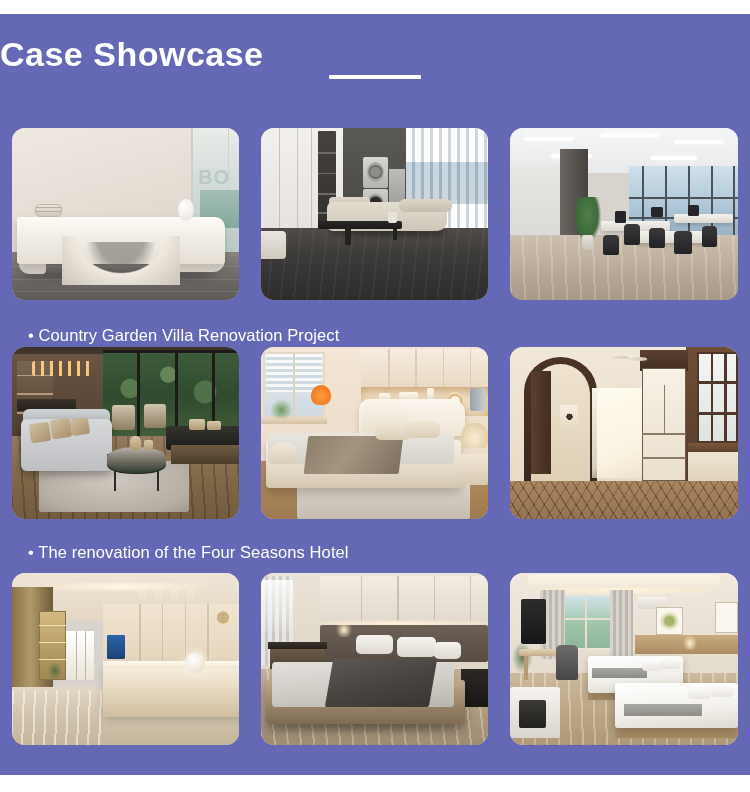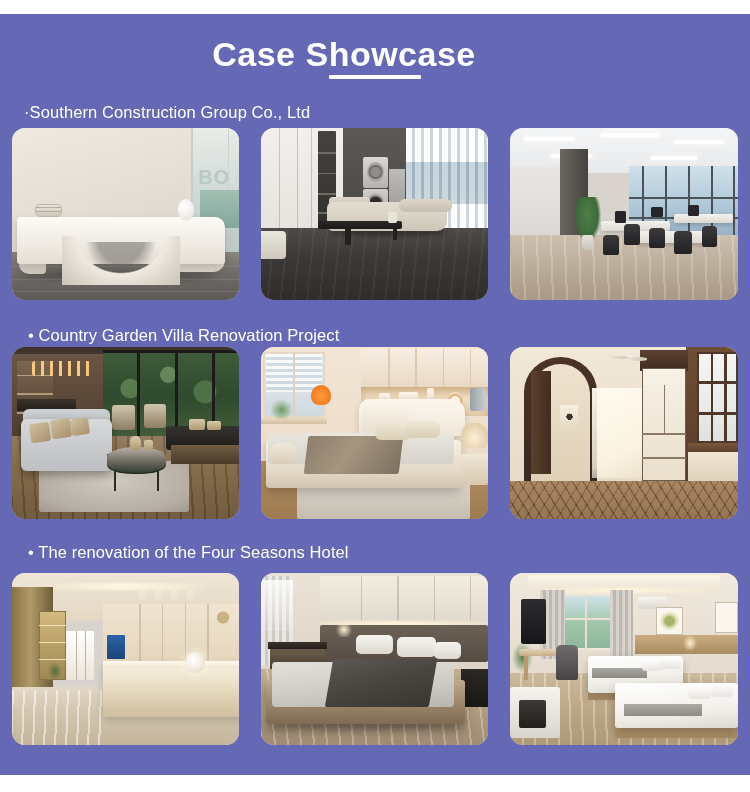--- a/index.html
+++ b/index.html
@@ -17,21 +17,20 @@
   .band {
     position:absolute;
     left:0; top:14px;
     width:750px; height:761px;
     background:#6568b4;
   }
   .title-wrap {
     position:absolute;
     left:0; top:32px;
     width:688px;
-    text-align:center;
   }
   .title {
     display:inline-block;
     color:#ffffff;
     font-size:34px;
     font-weight:bold;
     letter-spacing:0.5px;
     line-height:44px;
   }
   .title-underline {
@@ -289,21 +288,20 @@
 <body>
 
 <div id="page">
   <div class="band"></div>
 
   <div class="title-wrap">
     <span class="title">Case Showcase</span>
   </div>
   <div class="title-underline"></div>
 
-  <div class="section-title st1">·Southern Construction Group Co., Ltd</div>
   <div class="section-title st3">• The renovation of the Four Seasons Hotel</div>
   <div class="section-title st2">• Country Garden Villa Renovation Project</div>
 
   <div class="photo" style="left:12px; top:128px; width:227px; height:172px;">
     <div class="scene">
       <div class="o r1a-wall"></div>
       <div class="o r1a-glass"></div>
       <div class="o r1a-glassline"></div>
       <div class="o r1a-glassline2"></div>
       <div class="o r1a-green"></div>

